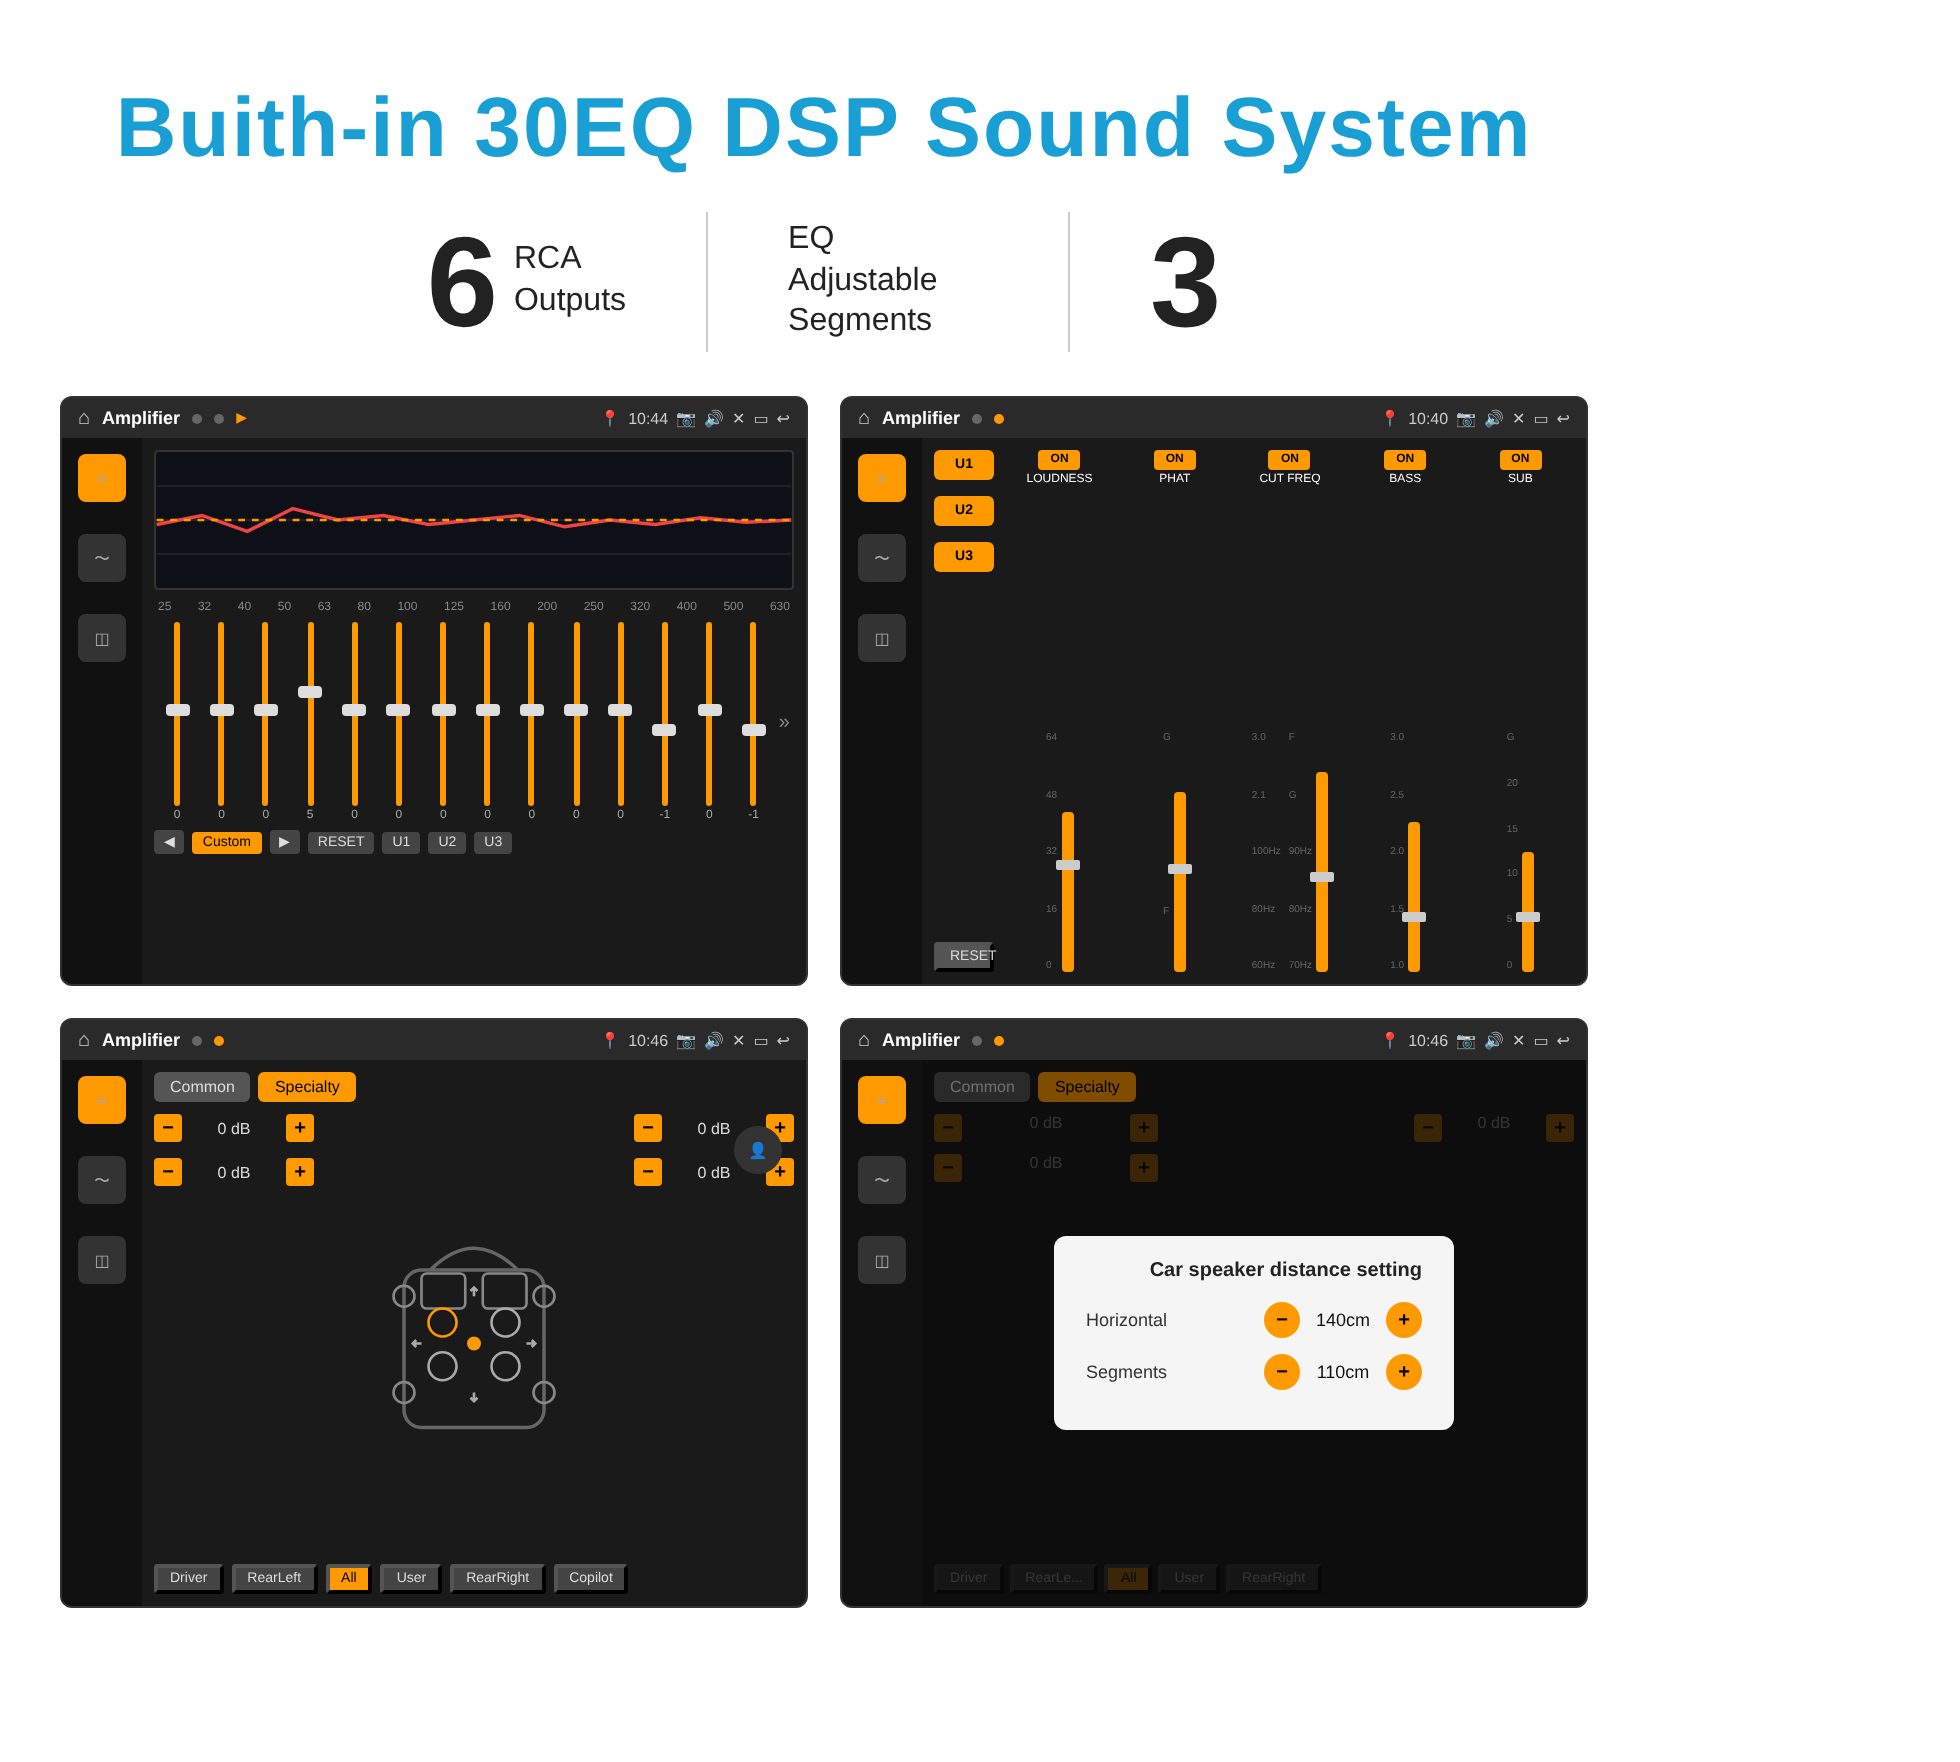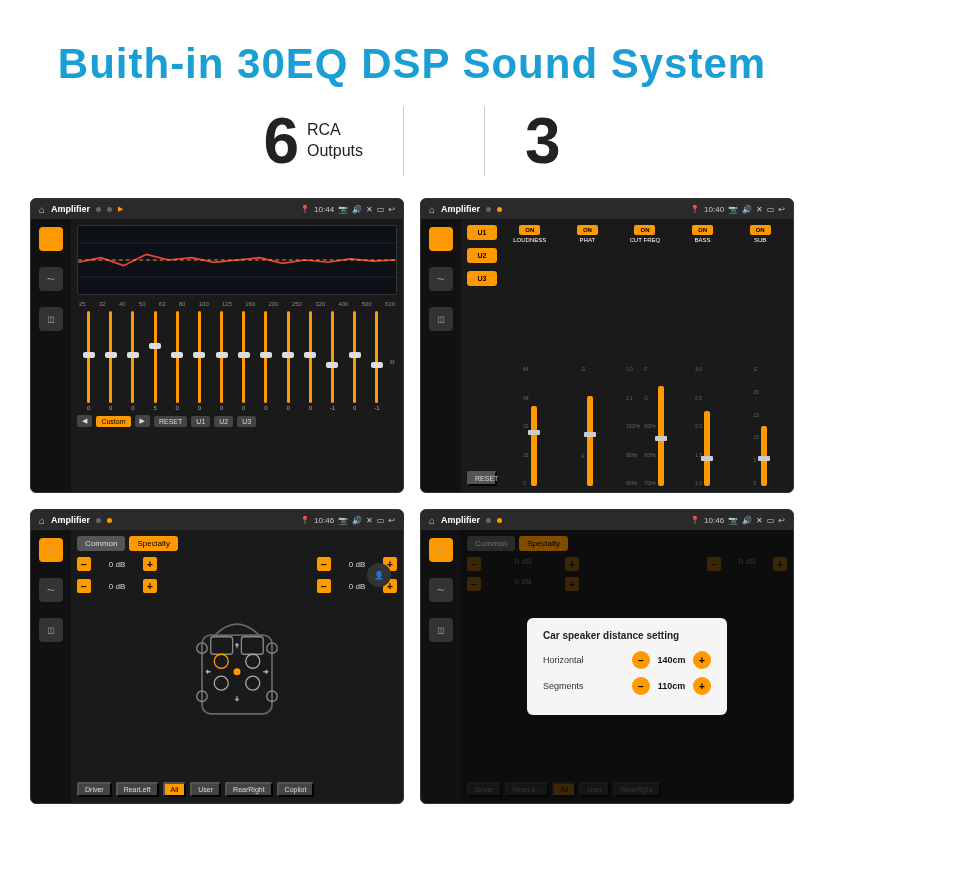--- a/index.html
+++ b/index.html
@@ -498,21 +498,21 @@
     .modal-box {
       background: #f5f5f5;
       border-radius: 6px;
       padding: 12px 16px;
       width: 200px;
     }
     .modal-title {
       font-size: 10px;
       font-weight: bold;
       color: #222;
-      text-align: left;
+      text-align: right;
       margin-bottom: 10px;
     }
     .modal-row {
       display: flex;
       align-items: center;
       justify-content: space-between;
       margin-bottom: 8px;
     }
     .modal-row-label {
       color: #333;
@@ -530,21 +530,21 @@
       border-radius: 50%;
       display: flex;
       align-items: center;
       justify-content: center;
       color: #000;
       font-size: 10px;
       font-weight: bold;
     }
     .modal-val {
       font-size: 9px;
-      font-weight: bold;
+      font-weight: normal;
       color: #111;
       min-width: 35px;
       text-align: center;
     }
     .modal-confirm-btn {
       background: #f90;
       color: #000;
       font-size: 10px;
       font-weight: bold;
       padding: 5px 20px;
@@ -570,20 +570,21 @@
 
   <h1 class="main-title">Buith-in 30EQ DSP Sound System</h1>
 
   <div class="stats-row">
     <div class="stat-item">
       <span class="stat-number">6</span>
       <span class="stat-label">RCA<br>Outputs</span>
     </div>
     <div class="stat-divider"></div>
     <div class="stat-item">
+      <span class="stat-label">EQ Adjustable<br>Segments</span>
     </div>
     <div class="stat-divider"></div>
     <div class="stat-item">
       <span class="stat-number">3</span>
     </div>
   </div>
 
   <div class="screenshots-grid">
 
     <div class="screenshot">

